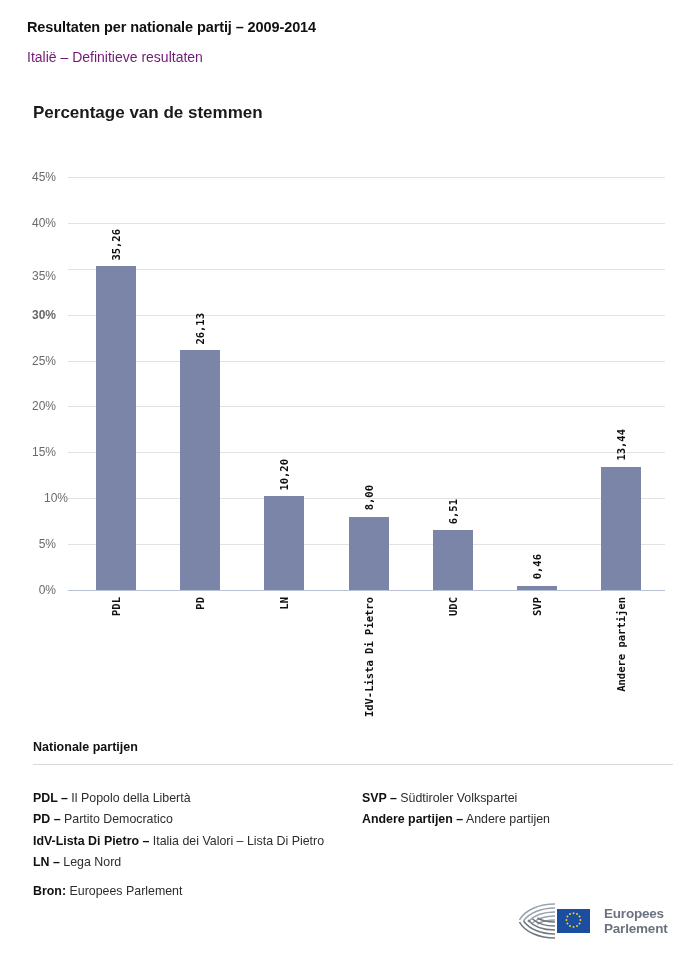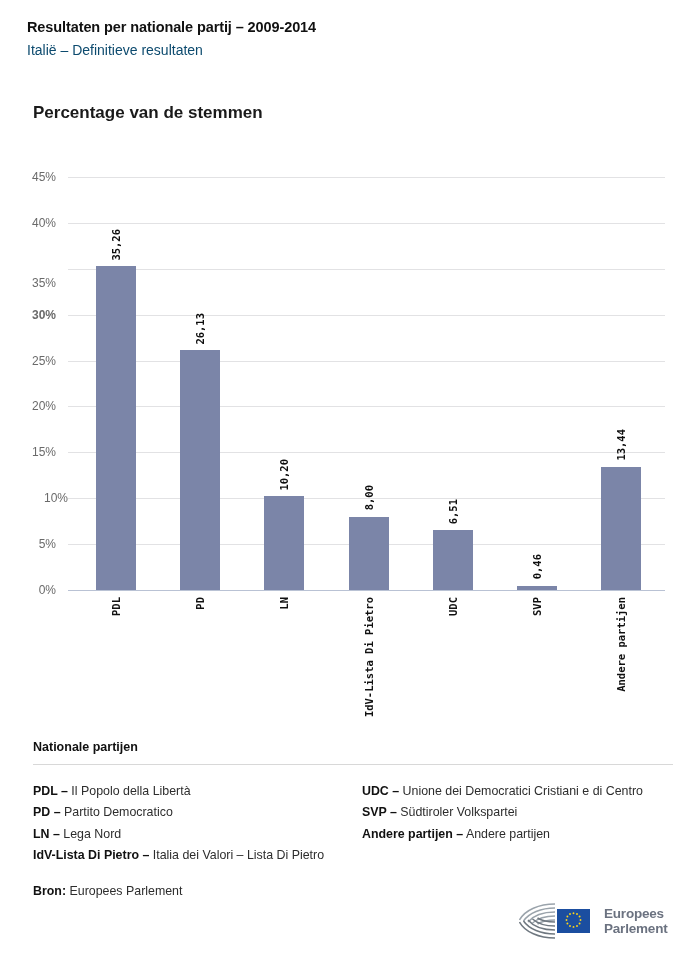--- a/index.html
+++ b/index.html
@@ -25,24 +25,24 @@
 
   .chart-title {
     font-size: 14.5px;
     font-weight: bold;
     letter-spacing: -0.1px;
     color: #111111;
     line-height: 1.3;
   }
 
   .chart-subtitle {
-    margin-top: 4px;
+    margin-top: 11px;
     font-size: 14px;
     font-weight: normal;
-    color: #0c4a6e;
+    color: #701a75;
     line-height: 1.3;
   }
 
   .axis-title {
     position: absolute;
     left: 33px;
     top: 103px;
     font-size: 17px;
     font-weight: bold;
     color: #1a1a1a;
@@ -124,21 +124,21 @@
   }
 
   .legend-divider {
     margin-top: 10px;
     width: 640px;
     height: 1px;
     background: #d8d8d8;
   }
 
   .legend-cols {
-    margin-top: 16px;
+    margin-top: 23px;
     display: flex;
     gap: 8px;
   }
   .legend-col { width: 325px; }
   .legend-col.right { width: 315px; }
 
   .legend-item {
     font-size: 12.4px;
     line-height: 1.72;
     color: #2d2d2d;
@@ -203,21 +203,21 @@
         <div class="gridline" style="top: 177px;"></div>
       </div>
     <div id="yticks">
         <div class="ytick" style="top: 590px;">0%</div>
         <div class="ytick" style="top: 544.111px;">5%</div>
         <div class="ytick" style="top: 498.222px; padding-left: 44px;">10%</div>
         <div class="ytick" style="top: 452.333px;">15%</div>
         <div class="ytick" style="top: 406.444px;">20%</div>
         <div class="ytick" style="top: 360.556px;">25%</div>
         <div class="ytick" style="top: 314.667px; font-weight: bold;">30%</div>
-        <div class="ytick" style="top: 283px;">35%</div>
+        <div class="ytick" style="top: 276px;">35%</div>
         <div class="ytick" style="top: 222.889px;">40%</div>
         <div class="ytick" style="top: 177px; padding-left: 26px;">45%</div>
       </div>
     <div class="bars-layer" id="bars">
         <div class="bar" style="left: 96px; width: 40px; height: 323.608px; background: rgb(123, 133, 168);"></div>
         <div class="bar-value" style="left: 110px; bottom: 329.608px;">35,26</div>
         <div class="bar" style="left: 180.2px; width: 40px; height: 239.815px; background: rgb(123, 133, 168);"></div>
         <div class="bar-value" style="left: 194.2px; bottom: 245.815px;">26,13</div>
         <div class="bar" style="left: 264.4px; width: 40px; height: 93.6133px; background: rgb(123, 133, 168);"></div>
         <div class="bar-value" style="left: 278.4px; bottom: 99.6133px;">10,20</div>
@@ -241,25 +241,24 @@
       </div>
   </div>
 
   <div class="legend-section">
     <div class="legend-heading">Nationale partijen</div>
     <div class="legend-divider"></div>
     <div class="legend-cols">
       <div class="legend-col" id="legend-left">
           <div class="legend-item"><span class="abbr">PDL –</span><span> Il Popolo della Libertà</span></div>
           <div class="legend-item"><span class="abbr">PD –</span><span> Partito Democratico</span></div>
+          <div class="legend-item"><span class="abbr">IdV-Lista Di Pietro –</span><span>  Italia dei Valori – Lista Di Pietro</span></div>
           <div class="legend-item"><span class="abbr">LN –</span><span> Lega Nord</span></div>
-          <div class="legend-item"><span class="abbr">IdV-Lista Di Pietro –</span><span>  Italia dei Valori – Lista Di Pietro</span></div>
         </div>
       <div class="legend-col right" id="legend-right">
-          <div class="legend-item"><span class="abbr">UDC –</span><span> Unione dei Democratici Cristiani e di Centro</span></div>
           <div class="legend-item"><span class="abbr">SVP –</span><span> Südtiroler Volkspartei</span></div>
           <div class="legend-item"><span class="abbr">Andere partijen –</span><span> Andere partijen</span></div>
         </div>
     </div>
   </div>
 
   <div class="footer-source">
     <span class="lbl">Bron:</span><span> Europees Parlement</span>
   </div>
 

